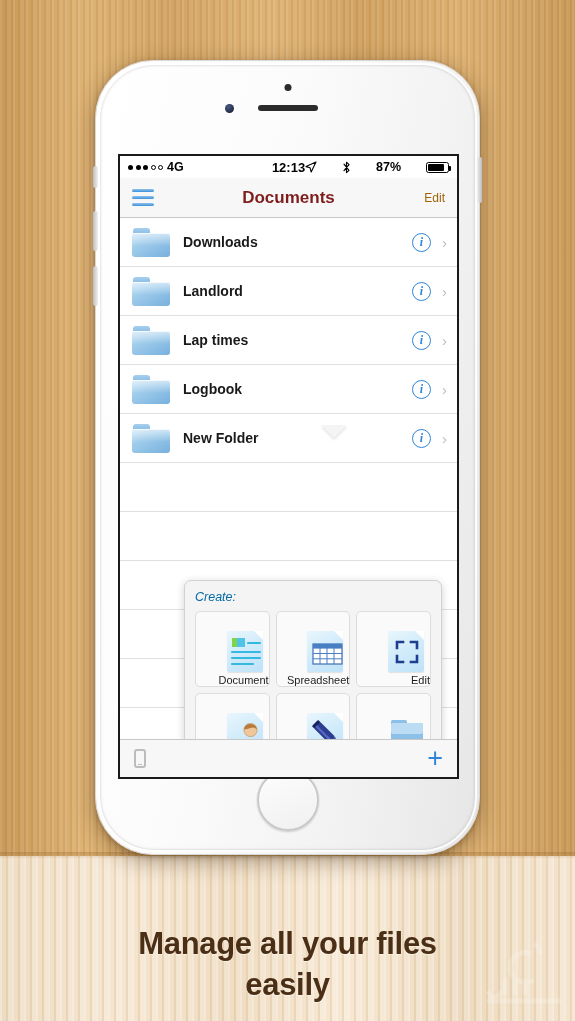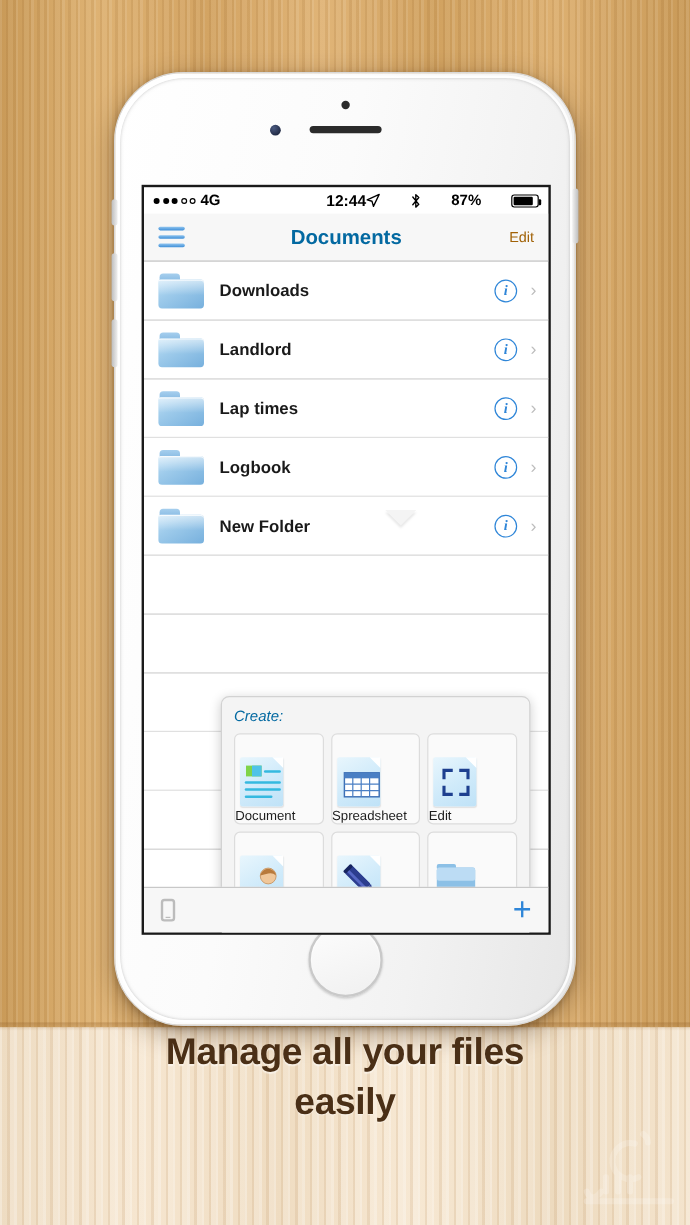--- a/index.html
+++ b/index.html
@@ -90,21 +90,21 @@
     width:2px; height:5px; background:#000; border-radius:0 1px 1px 0; }
   .battery i { display:block; height:100%; background:#000; border-radius:1px; }
 
   
   .navbar { height:40px; background:#f7f7f7; display:flex; align-items:center;
     padding:0 12px; border-bottom:1px solid #c8c8c8; position:relative; }
   .hamburger { width:22px; display:flex; flex-direction:column; gap:4px; cursor:pointer; }
   .hamburger span { display:block; height:3px; border-radius:1.5px;
     background:linear-gradient(180deg,#8fc4ef,#3f8fd8); }
   .nav-title { position:absolute; left:0; right:0; text-align:center;
-    font-size:17px; font-weight:bold; color:#0369a1; pointer-events:none; }
+    font-size:17px; font-weight:bold; color:#7f1d1d; pointer-events:none; }
   .nav-edit { margin-left:auto; font-size:12px; color:#a16207; z-index:2; cursor:pointer; }
 
   
   .list { background:#404040; }
   .row { height:49px; display:flex; align-items:center; padding:0 10px 0 12px;
     border-bottom:1px solid #e0e0e0; background:#fff; }
   .row.empty { height:49px; }
   .folder-ico { width:38px; height:29px; position:relative; flex:0 0 38px; }
   .folder-ico .tab { position:absolute; left:1px; top:0; width:17px; height:6px;
     border-radius:3px 3px 0 0; background:linear-gradient(180deg,#a6cfee,#8bbde4); }
@@ -122,21 +122,21 @@
     font-family:"Liberation Serif", serif; cursor:pointer; }
   .chev { margin-left:11px; color:#bdbdbd; font-size:15px; line-height:1; }
 
   
   .popover { position:absolute; left:64px; top:424px; width:258px;
     background:#f4f4f4; border:1px solid #d2d2d2; border-radius:7px;
     box-shadow:0 2px 9px rgba(0,0,0,.18); padding:9px 10px 11px; }
   .pop-title { font-size:12.5px; color:#0369a1; margin-bottom:7px;font-style:italic; }
   .tile-grid { display:grid; grid-template-columns:repeat(3,1fr); gap:6px; }
   .tile { background:#fafafa; border:1px solid #dcdcdc; border-radius:5px;
-    height:76px; display:flex; flex-direction:column; align-items:flex-start;
+    height:76px; display:flex; flex-direction:column; align-items:flex-end;
     justify-content:flex-start; padding-top:17px; cursor:pointer; }
   .tile-ico { width:46px; height:45px; position:relative; }
   .tile-label { font-size:11px; color:#1d1d1d; margin-top:1px; }
   .pop-tail { position:absolute; left:201px; top:269px; width:0; height:0;
     border-left:13px solid transparent; border-right:13px solid transparent;
     border-top:13px solid #f4f4f4;
     filter:drop-shadow(0 2px 1px rgba(0,0,0,.10)); }
 
   
   .page { position:absolute; left:4px; top:2px; width:36px; height:41px;
@@ -152,21 +152,21 @@
     background:#f7f7f7; border-top:1px solid #c8c8c8;
     display:flex; align-items:center; padding:0 14px; }
   .device-ico { width:12px; height:19px; border:2px solid #bcbcbc; border-radius:3px;
     position:relative; }
   .device-ico::after { content:""; position:absolute; left:50%; bottom:1px;
     transform:translateX(-50%); width:4px; height:1.5px; background:#bcbcbc; }
   .plus { margin-left:auto; color:#2f86d8; font-size:27px; font-weight:300;
     line-height:1; cursor:pointer; }
 
   
-  .caption { position:absolute; left:0; top:857px; width:575px; text-align:center;
+  .caption { position:absolute; left:0; top:924px; width:575px; text-align:center;
     font-size:31px; font-weight:bold; color:#4a2f16; line-height:1.32;
     letter-spacing:-.3px;
     text-shadow:0 1px 1px rgba(255,255,255,.55); }
 
   .watermark { position:absolute; right:6px; bottom:2px; width:88px; height:88px;
     opacity:.20; }
 </style>
 </head>
 <body>
 
@@ -194,21 +194,21 @@
       <div class="sb-left">
         <span class="dots">
           <i class="dot"></i>
             <i class="dot"></i>
             <i class="dot"></i>
           <i class="dot hollow"></i>
             <i class="dot hollow"></i>
         </span>
         <span class="sb-carrier">4G</span>
       </div>
-      <div class="sb-center">12:44</div>
+      <div class="sb-center">12:13</div>
       <div class="sb-right">
         <svg width="12" height="12" viewBox="0 0 12 12">
           <path d="M11 1 L1 5.6 L5 6.7 L6.2 11 Z" fill="none" stroke="#000" stroke-width="1.1" stroke-linejoin="round"></path>
         </svg>
         <svg width="9" height="13" viewBox="0 0 9 13">
           <path d="M2 3.2 L7 9.3 L4.5 11.6 L4.5 1.2 L7 3.6 L2 9.6" fill="none" stroke="#000" stroke-width="1.15" stroke-linejoin="round" stroke-linecap="round"></path>
         </svg>
         <span style="font-size:12.5px;font-weight:bold">87%</span>
         <span class="battery">
             <i style="width:87%"></i>

